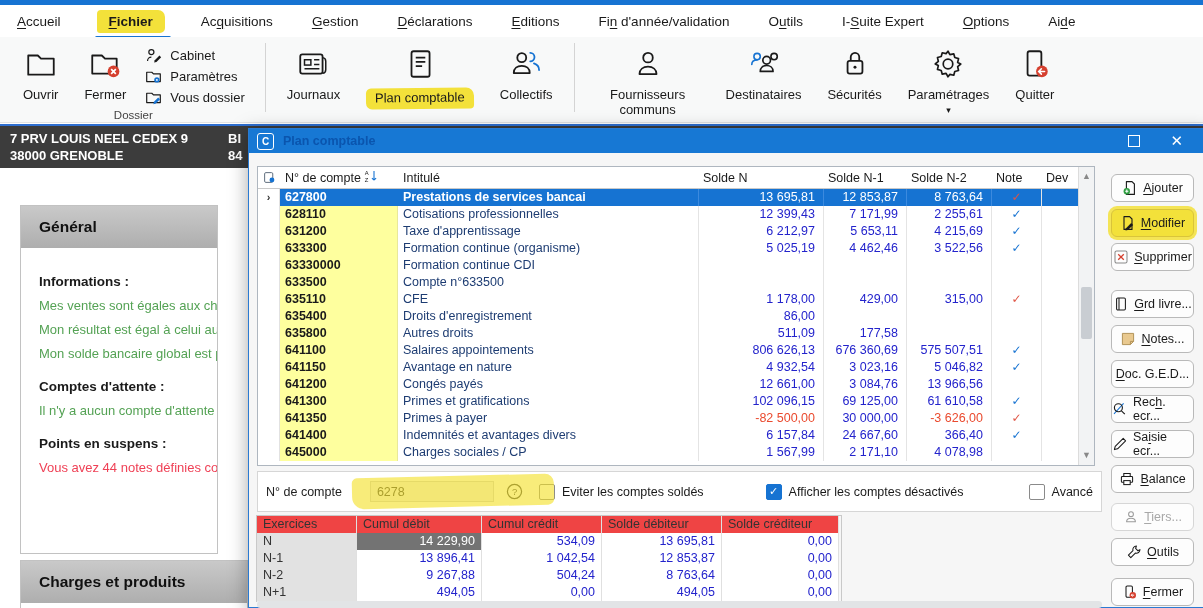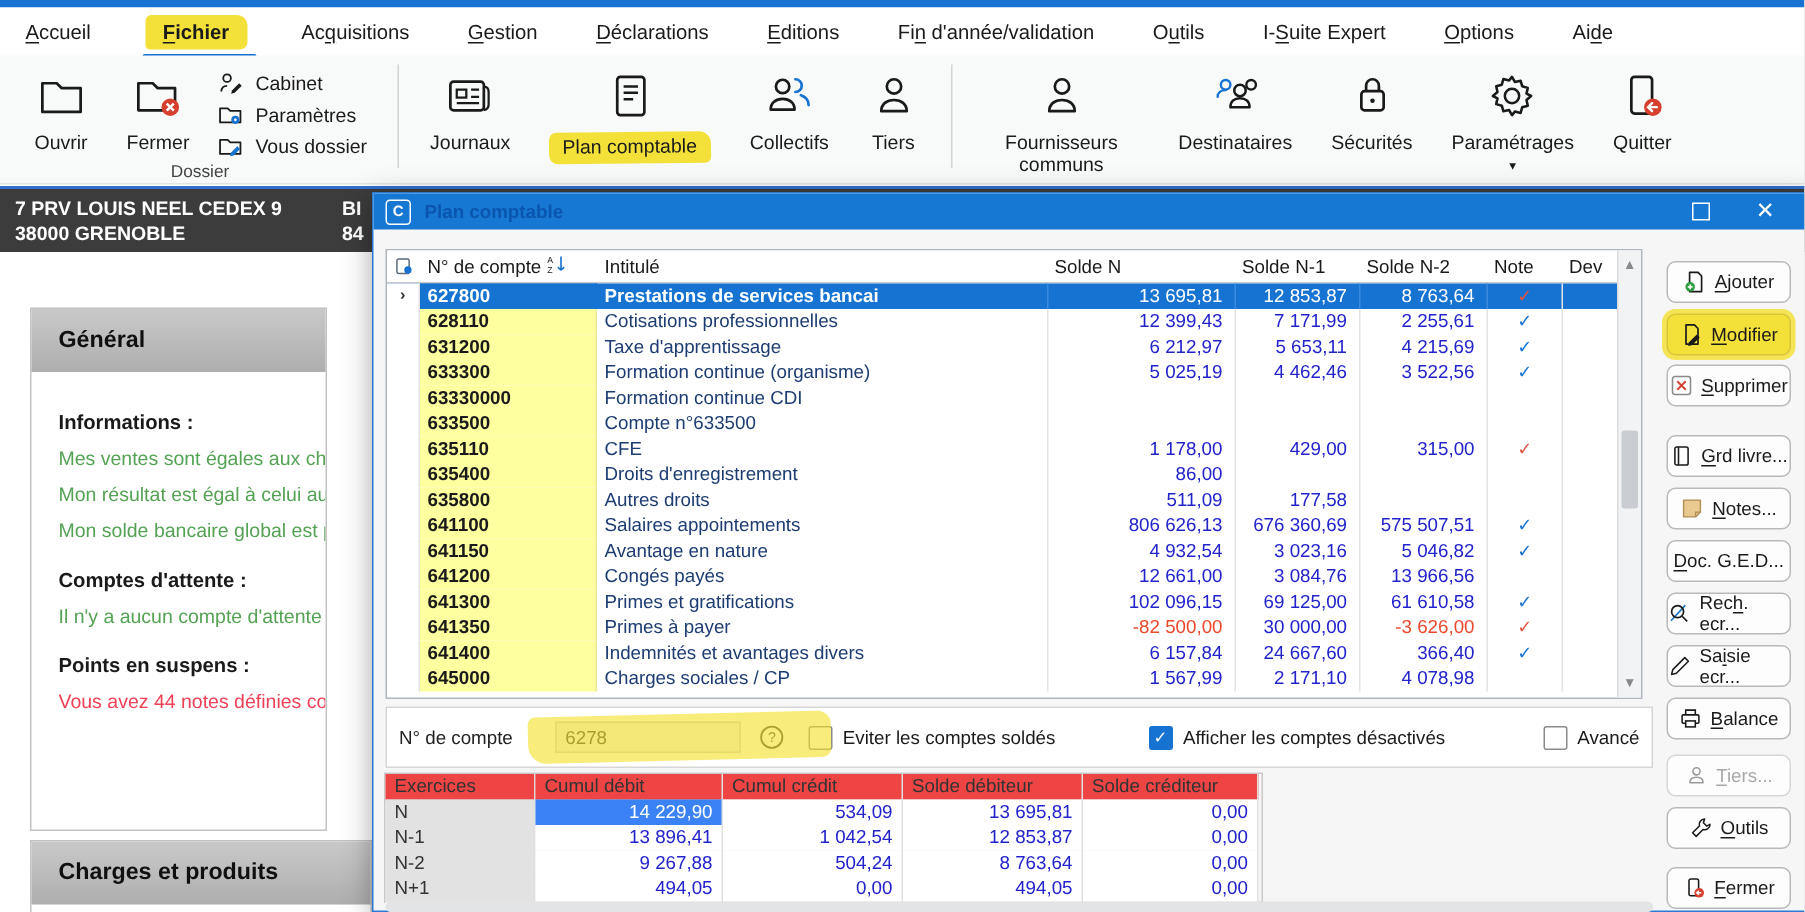--- a/index.html
+++ b/index.html
@@ -105,21 +105,21 @@
   .cblabel{margin-left:7px;white-space:nowrap;}
 
   
   .summary{position:absolute;left:7px;top:386px;width:584px;font-size:12.5px;border:1px solid #c9c9c9;}
   .srow{display:grid;grid-template-columns:100px 125px 120px 120px 117px;height:17px;line-height:17px;}
   .srow>div{border-right:1px solid #e0e0e0;border-bottom:1px solid #ececec;box-sizing:border-box;
           padding:0 6px;white-space:nowrap;}
   .srow.shead>div{background:#ef4444;color:#333;border-bottom:1px solid #cfcfcf;}
   .s-ex{background:#e2e2e2;color:#333;}
   .s-val{background:#fff;color:#2323cc;text-align:right;}
-  .s-val.sel{background:#3b82f6;color:#fff;}
+  .s-val.sel{background:#737373;color:#fff;}
   .dlg-hbar{position:absolute;left:8px;top:472px;width:845px;height:7px;background:#e2e4e6;border-radius:4px;}
 
   
   .btn{position:absolute;left:862px;width:83px;height:28px;border:1px solid #b9b9b9;border-radius:6px;
        background:#fdfdfd;display:flex;align-items:center;justify-content:center;gap:5px;font-size:12.5px;
        box-sizing:border-box;cursor:default;}
   .btn.marker{background:#f3e13a;border-color:#d9c43a;box-shadow:0 0 0 3px rgba(243,225,58,.85);}
   .btn.disabled{color:#a8a8a8;border-color:#d6d6d6;}
 </style>
 </head>
@@ -228,31 +228,20 @@
             <span class="ico">
               <svg width="34" height="34" viewBox="0 0 32 32">
                 <path d="M20 5.5a4 4 0 010 8M23.5 15.5c3 1 4.8 3.2 4.8 6.2" stroke="#1673d2" stroke-width="1.7" fill="none" stroke-linecap="round"></path>
                 <circle cx="12" cy="10" r="4.2" stroke="#1a1a1a" stroke-width="1.7" fill="none"></circle>
                 <path d="M4.5 24.5c0-4.2 3.2-6.7 7.5-6.7s7.5 2.5 7.5 6.7z" stroke="#1a1a1a" stroke-width="1.7" fill="none" stroke-linejoin="round"></path>
               </svg>
             </span>
           </span>
           <span class="rlabel">Collectifs</span>
         </div>
-        <div class="rbig">
-          <span class="ricon">
-            <span class="ico">
-              <svg width="34" height="34" viewBox="0 0 32 32">
-                <circle cx="16" cy="10" r="4.5" stroke="#1a1a1a" stroke-width="1.7" fill="none"></circle>
-                <path d="M8 25.5c0-4.5 3.5-7 8-7s8 2.5 8 7z" stroke="#1a1a1a" stroke-width="1.7" fill="none" stroke-linejoin="round"></path>
-              </svg>
-            </span>
-          </span>
-          <span class="rlabel">Tiers</span>
-        </div>
       </div>
       <div class="rsep"></div>
       <div class="rgroup">
         <div class="rbig">
           <span class="ricon">
             <span class="ico">
               <svg width="34" height="34" viewBox="0 0 32 32">
                 <circle cx="16" cy="10" r="4.5" stroke="#1a1a1a" stroke-width="1.7" fill="none"></circle>
                 <path d="M8 25.5c0-4.5 3.5-7 8-7s8 2.5 8 7z" stroke="#1a1a1a" stroke-width="1.7" fill="none" stroke-linejoin="round"></path>
               </svg>

